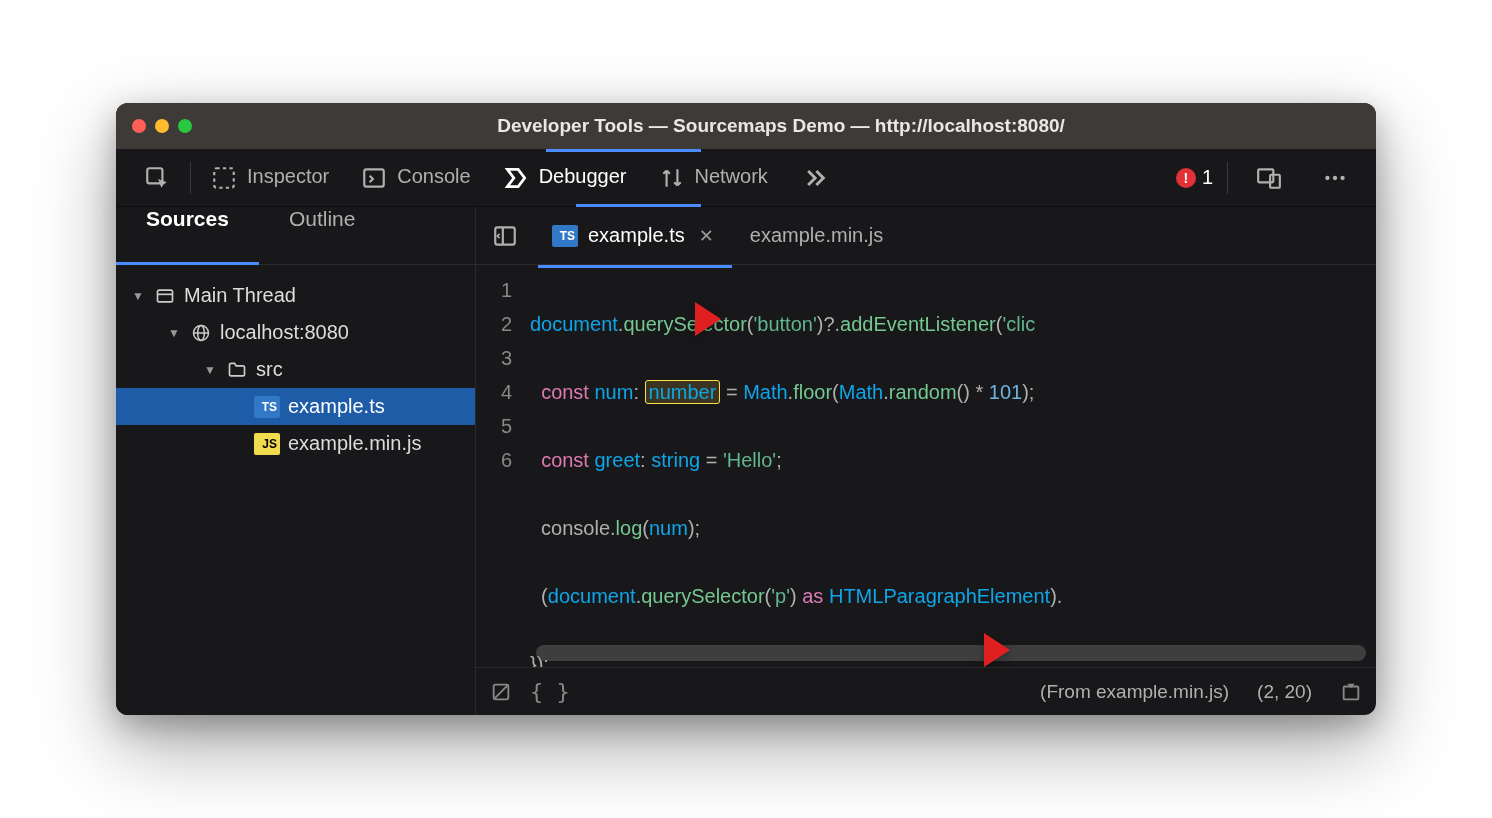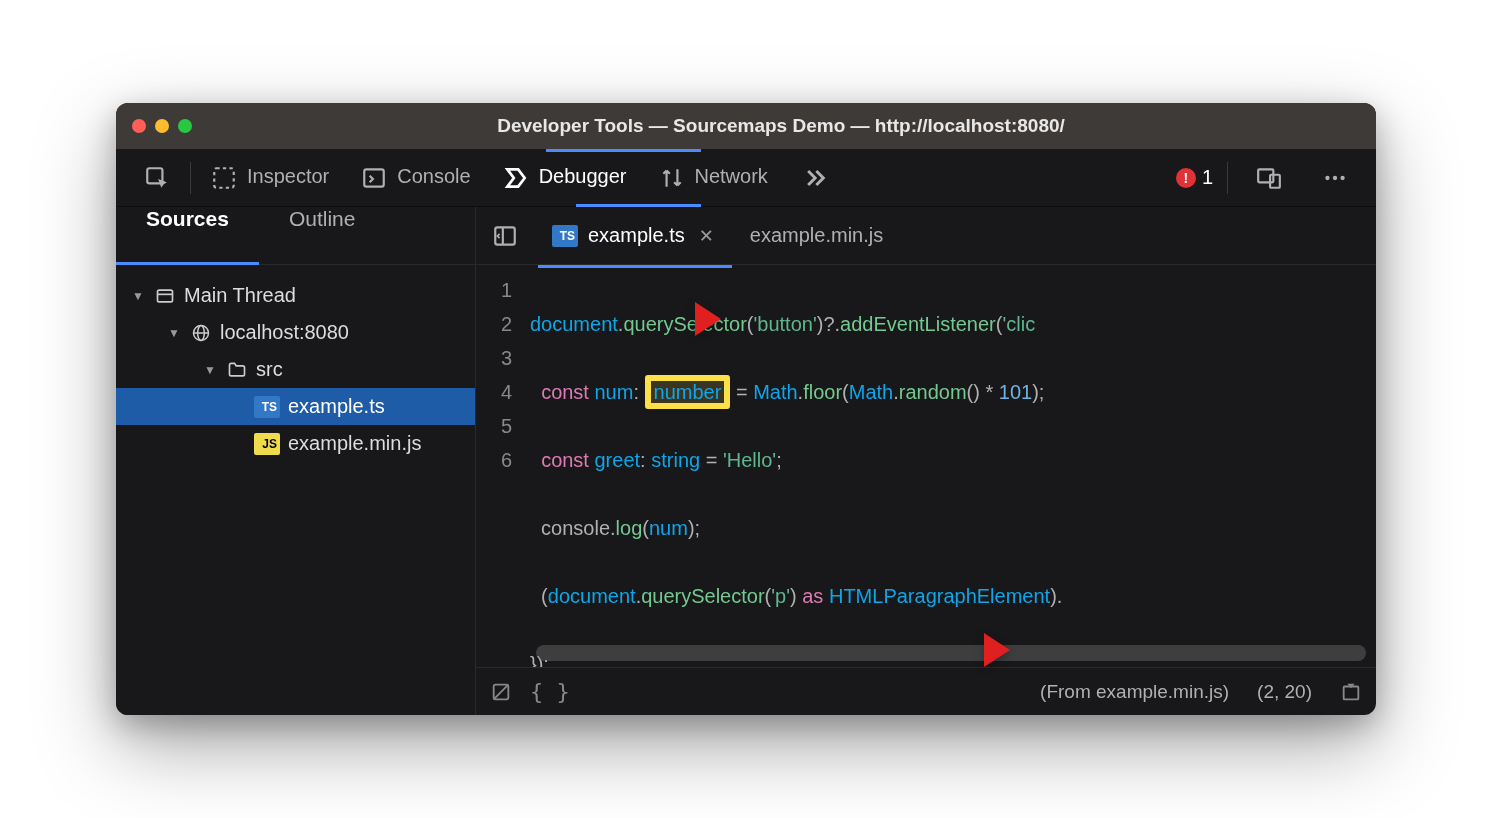--- a/index.html
+++ b/index.html
@@ -36,21 +36,21 @@
 .ftabs{height:58px;display:flex;align-items:center;border-bottom:1px solid #2a2a2a;padding:0 12px;gap:4px}
 .sideic{width:34px;height:34px;display:flex;align-items:center;justify-content:center;cursor:pointer;margin-right:12px}
 .ftab{display:flex;align-items:center;gap:10px;padding:8px 14px;font-size:20px;cursor:pointer;color:#b0b0b0;position:relative}
 .ftab.active{color:#fff}
 .ftab.active::after{content:'';position:absolute;bottom:-13px;left:0;right:0;height:3px;background:#4a8cff}
 .close{font-size:18px;color:#999;padding:0 4px}
 .editor{flex:1;display:flex;font-family:Menlo,Monaco,Consolas,monospace;font-size:20px;line-height:34px;overflow:hidden;position:relative}
 .gutter{width:48px;text-align:right;color:#888;padding:8px 12px 8px 0;background:#18181a}
 .code{padding:8px 0 8px 6px;color:#b0b0b0;white-space:pre;overflow-x:hidden}
 .k{color:#de7ab3}.s{color:#5fb68f}.m{color:#74c991}.t{color:#0ea5e9}.p{color:#b0b0b0}.n{color:#6fb3e0}
-.hl{background:#3a3420;border:6px solid #fde047;border-radius:3px;padding:0 3px}
+.hl{background:#3a3420;border:1px solid #fde047;border-radius:3px;padding:0 3px}
 .scrollbar{position:absolute;bottom:6px;left:60px;width:830px;height:16px;background:rgba(120,120,120,.4);border-radius:8px}
 .status{height:48px;border-top:1px solid #2a2a2a;display:flex;align-items:center;padding:0 14px;gap:18px;font-size:19px;color:#b0b0b0;flex-shrink:0}
 .status .r{margin-left:auto;display:flex;gap:28px;align-items:center}
 .arrow{position:absolute;z-index:20;pointer-events:none}
 .arrow svg{filter:drop-shadow(0 2px 4px rgba(0,0,0,.3))}
 </style>
 </head>
 <body>
 
 <div class="win">

